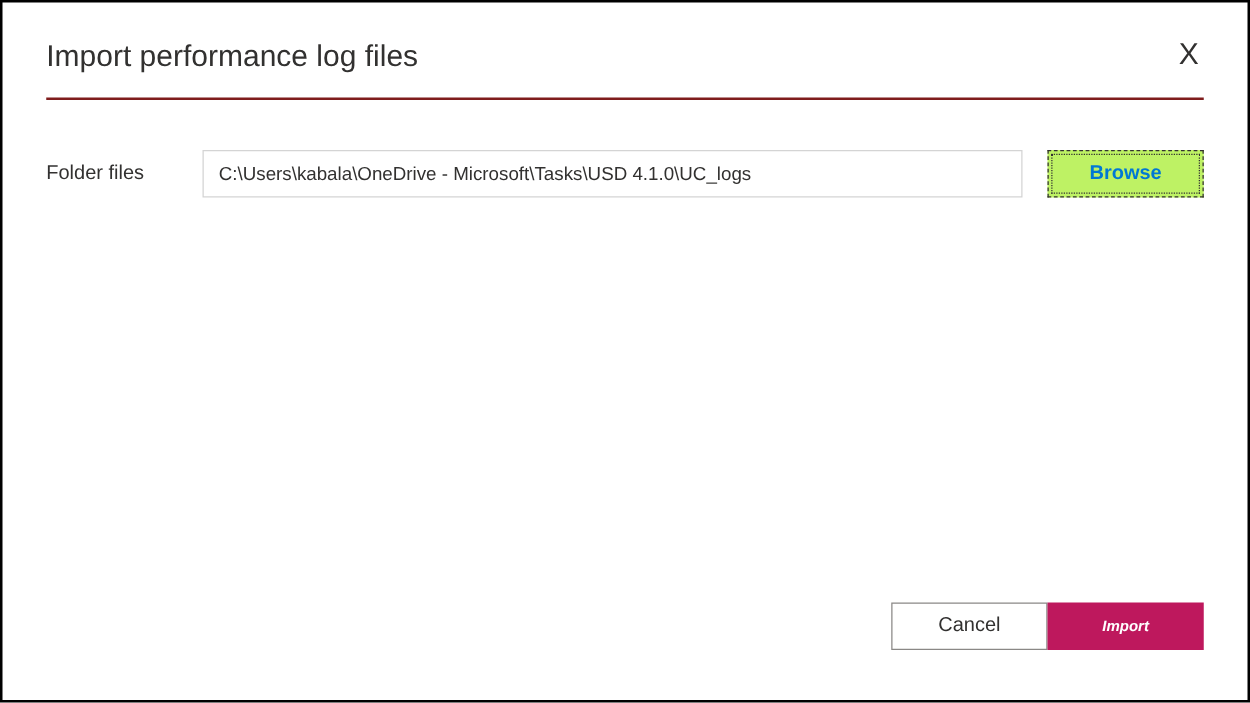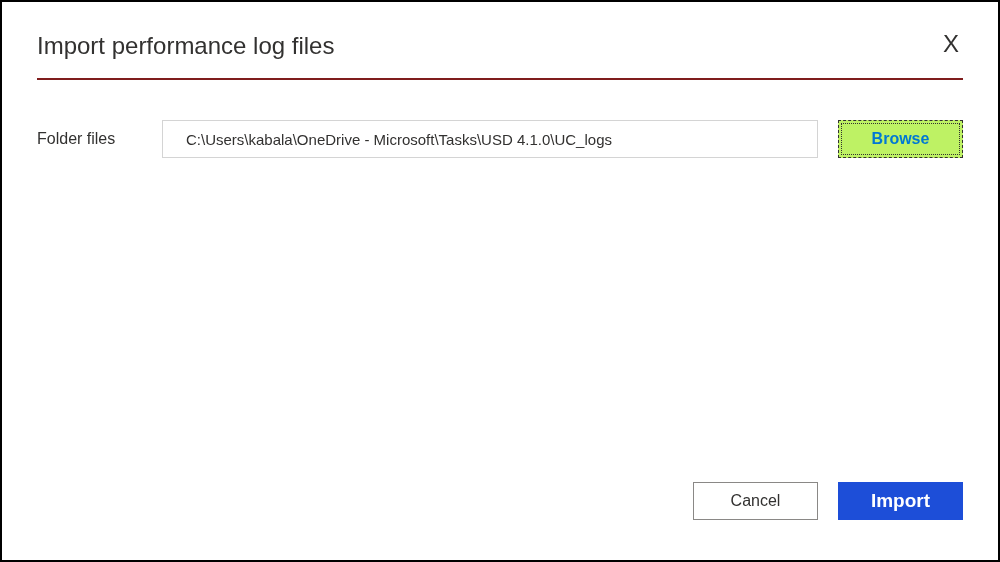--- a/index.html
+++ b/index.html
@@ -50,21 +50,21 @@
       gap: 20px;
     }
     .label {
       font-size: 16px;
       color: #323130;
       min-width: 105px;
     }
     .path-input {
       flex: 1;
       height: 38px;
-      padding: 0 23px;
+      padding: 0 12px;
       font-size: 15px;
       color: #323130;
       border: 1px solid #d4d4d4;
       background: #ffffff;
       font-family: 'Segoe UI', Tahoma, Geneva, Verdana, sans-serif;
       outline: none;
     }
     .browse-btn {
       width: 125px;
       height: 38px;
@@ -75,44 +75,44 @@
       color: #0078d4;
       font-size: 16px;
       font-weight: 600;
       cursor: pointer;
       font-family: 'Segoe UI', Tahoma, Geneva, Verdana, sans-serif;
     }
     .footer {
       margin-top: auto;
       display: flex;
       justify-content: flex-end;
-      gap: 20px;
       padding-bottom: 10px;
     }
     .cancel-btn {
       width: 125px;
       height: 38px;
       background: #ffffff;
       border: 1px solid #8a8886;
       color: #323130;
       font-size: 16px;
       font-weight: 400;
       cursor: pointer;
       font-family: 'Segoe UI', Tahoma, Geneva, Verdana, sans-serif;
     }
     .import-btn {
       width: 125px;
       height: 38px;
-      background: #1d4ed8;
+      background: #be185d;
       border: none;
       color: #ffffff;
-      font-size: 19px;
+      font-size: 12px;
       font-weight: 600;
       cursor: pointer;
       font-family: 'Segoe UI', Tahoma, Geneva, Verdana, sans-serif;
+      font-style: italic;
     }
   </style>
 </head>
 <body>
 
 <div class="dialog">
   <div class="header">
     <h1 class="title">Import performance log files</h1>
     <span class="close-x">X</span>
   </div>

